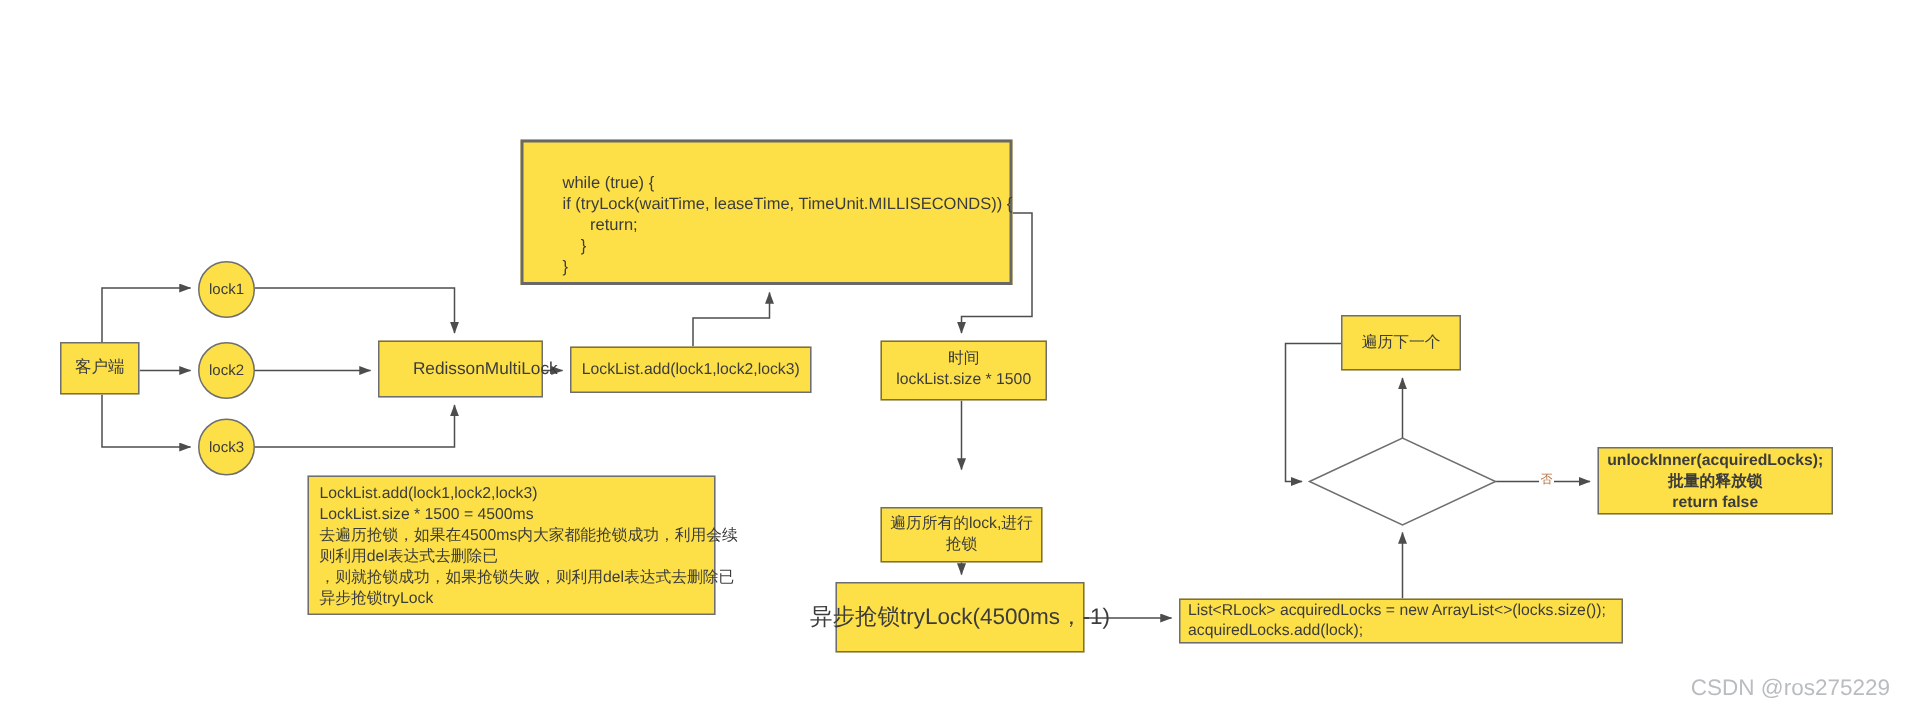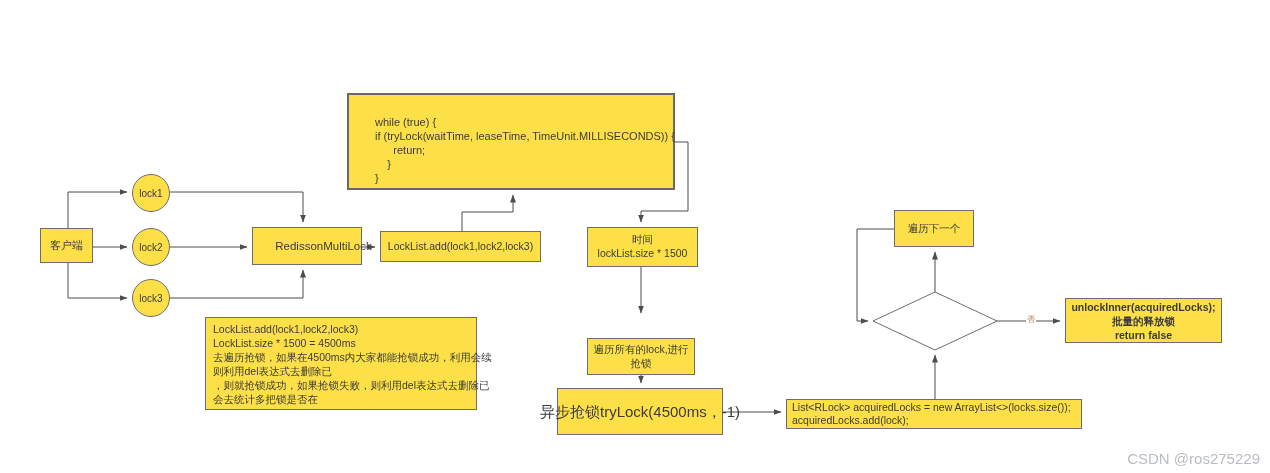--- a/index.html
+++ b/index.html
@@ -143,21 +143,21 @@
   <div id="locklist-box" class="node">
     <div class="ln">LockList.add(lock1,lock2,lock3)</div>
   </div>
 
   <div id="note-box" class="node">
     <div class="ln">LockList.add(lock1,lock2,lock3)</div>
     <div class="ln">LockList.size * 1500 = 4500ms</div>
     <div class="ln">去遍历抢锁，如果在4500ms内大家都能抢锁成功，利用会续</div>
     <div class="ln">则利用del表达式去删除已</div>
     <div class="ln">，则就抢锁成功，如果抢锁失败，则利用del表达式去删除已</div>
-    <div class="ln">会去统计多把锁是否在</div>
+    <div class="ln">异步抢锁tryLock</div>
   </div>
 
   <div id="time-box" class="node">
     <div class="ln">时间</div>
     <div class="ln">lockList.size * 1500</div>
   </div>
 
   <div id="iterate-box" class="node">
     <div class="ln">遍历所有的lock,进行</div>
     <div class="ln">抢锁</div>

